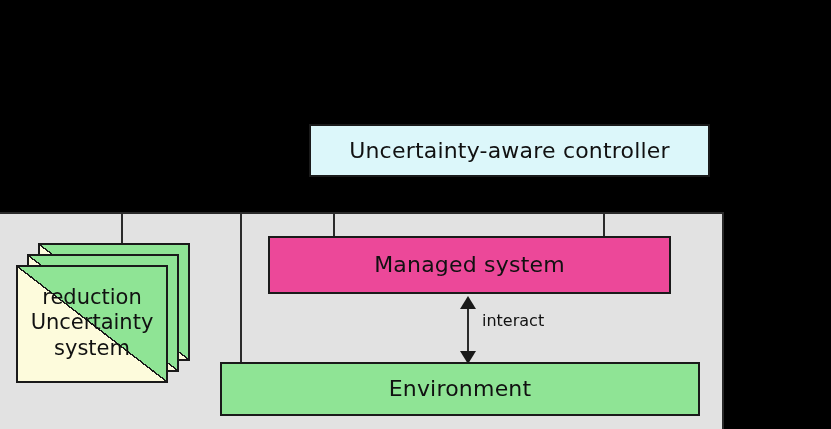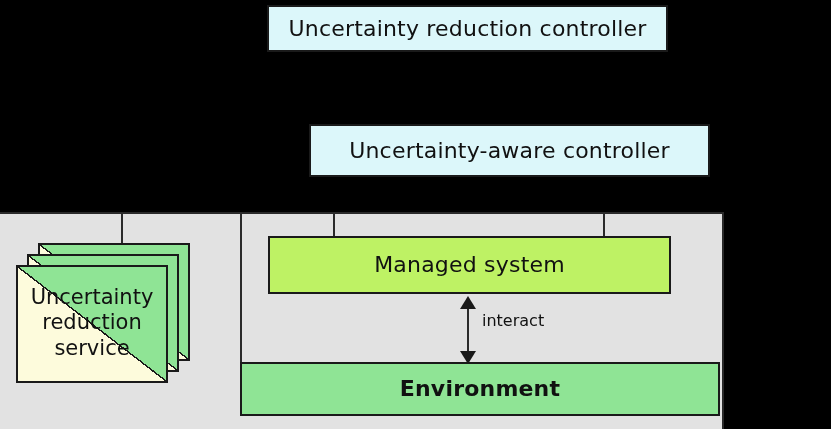--- a/index.html
+++ b/index.html
@@ -26,22 +26,22 @@
   #ctrl-aware   {left:267px;top:124px;width:401px;height:53px;margin-left:42px;}
 
   
   #grey-panel{
     position:absolute;left:0px;top:212px;width:724px;height:217px;
     background:#e2e2e2;box-sizing:border-box;
     border-top:2px solid #2a2a2a;border-right:2px solid #2a2a2a;
   }
 
   
-  #managed-system{left:268px;top:236px;width:403px;height:58px;background:#bef264;}
-  #environment   {left:240px;top:362px;width:480px;height:54px;background:#8fe495;font-weight:bold;}
+  #managed-system{left:268px;top:236px;width:403px;height:58px;background:#ec4899;}
+  #environment   {left:220px;top:362px;width:480px;height:54px;background:#8fe495;}
 
   
   .card{
     position:absolute;box-sizing:border-box;
     border:2px solid #1a1a1a;
     background:
        linear-gradient(to bottom left,#8fe495 0 49.6%,#1a1a1a 49.6% 50.4%,#fdfbdc 50.4% 100%);
   }
   #card-back  {left:38px;top:243px;width:152px;height:118px;}
   #card-mid   {left:27px;top:254px;width:152px;height:118px;}
@@ -98,35 +98,32 @@
 
   <div class="vline" id="conn-env-line"></div>
   <div class="vline" id="conn-managed-tick"></div>
 
   <div class="vline" id="conn-service-line"></div>
   <div class="arrow-head-down" id="conn-service-head"></div>
 
   <div class="vline" id="conn-managed-line"></div>
   <div class="arrow-head-down" id="conn-managed-head"></div>
 
-  <div class="box ctrl" id="ctrl-reduction">
-    <span>Uncertainty reduction controller</span>
-  </div>
 
   <div class="box ctrl" id="ctrl-aware">
     <span>Uncertainty-aware controller</span>
   </div>
 
   <div class="card" id="card-back"></div>
   <div class="card" id="card-mid"></div>
   <div class="card" id="card-front">
     <div class="card-label">
+      <div>reduction</div>
       <div>Uncertainty</div>
-      <div>reduction</div>
-      <div>service</div>
+      <div>system</div>
     </div>
   </div>
 
   <div class="box" id="managed-system">
     <span>Managed system</span>
   </div>
 
   <div class="vline" id="interact-line"></div>
   <div class="arrow-head-up" id="interact-head-up"></div>
   <div class="arrow-head-down" id="interact-head-down"></div>

